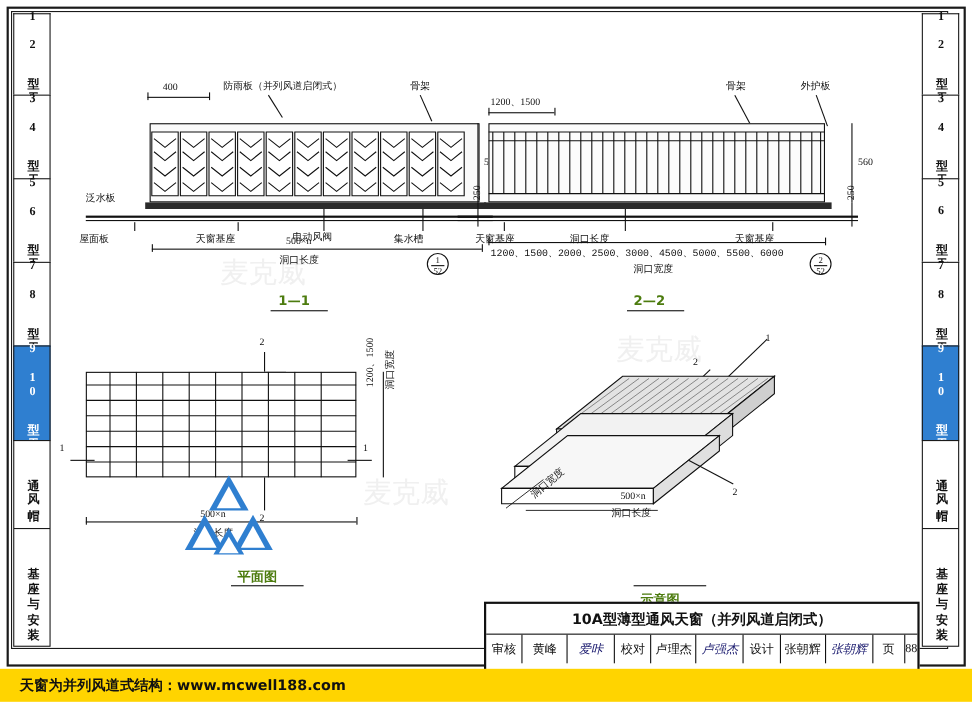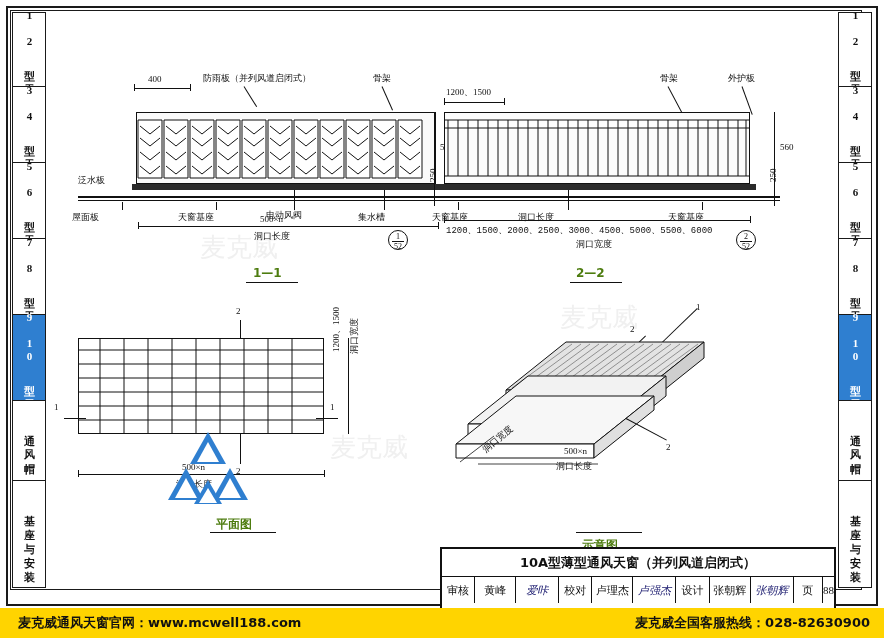--- a/index.html
+++ b/index.html
@@ -426,17 +426,16 @@
       <div class="tb-cell sig" style="width:44px">卢强杰</div>
       <div class="tb-cell" style="width:34px">设计</div>
       <div class="tb-cell" style="width:42px">张朝辉</div>
       <div class="tb-cell sig" style="width:44px">张朝辉</div>
       <div class="tb-cell" style="width:30px">页</div>
       <div class="tb-cell last" style="flex:1">88</div>
     </div>
   </div>
 
   <div class="footer">
-    <div class="f-left">麦克威通风天窗官网：www.mcwell188.com</div>
-    <div class="f-right">麦克威全国客服热线：028-82630900</div>
+    <div class="f-left">天窗为并列风道式结构：www.mcwell188.com</div>
   </div>
 
 </div>
 
 </body></html>

